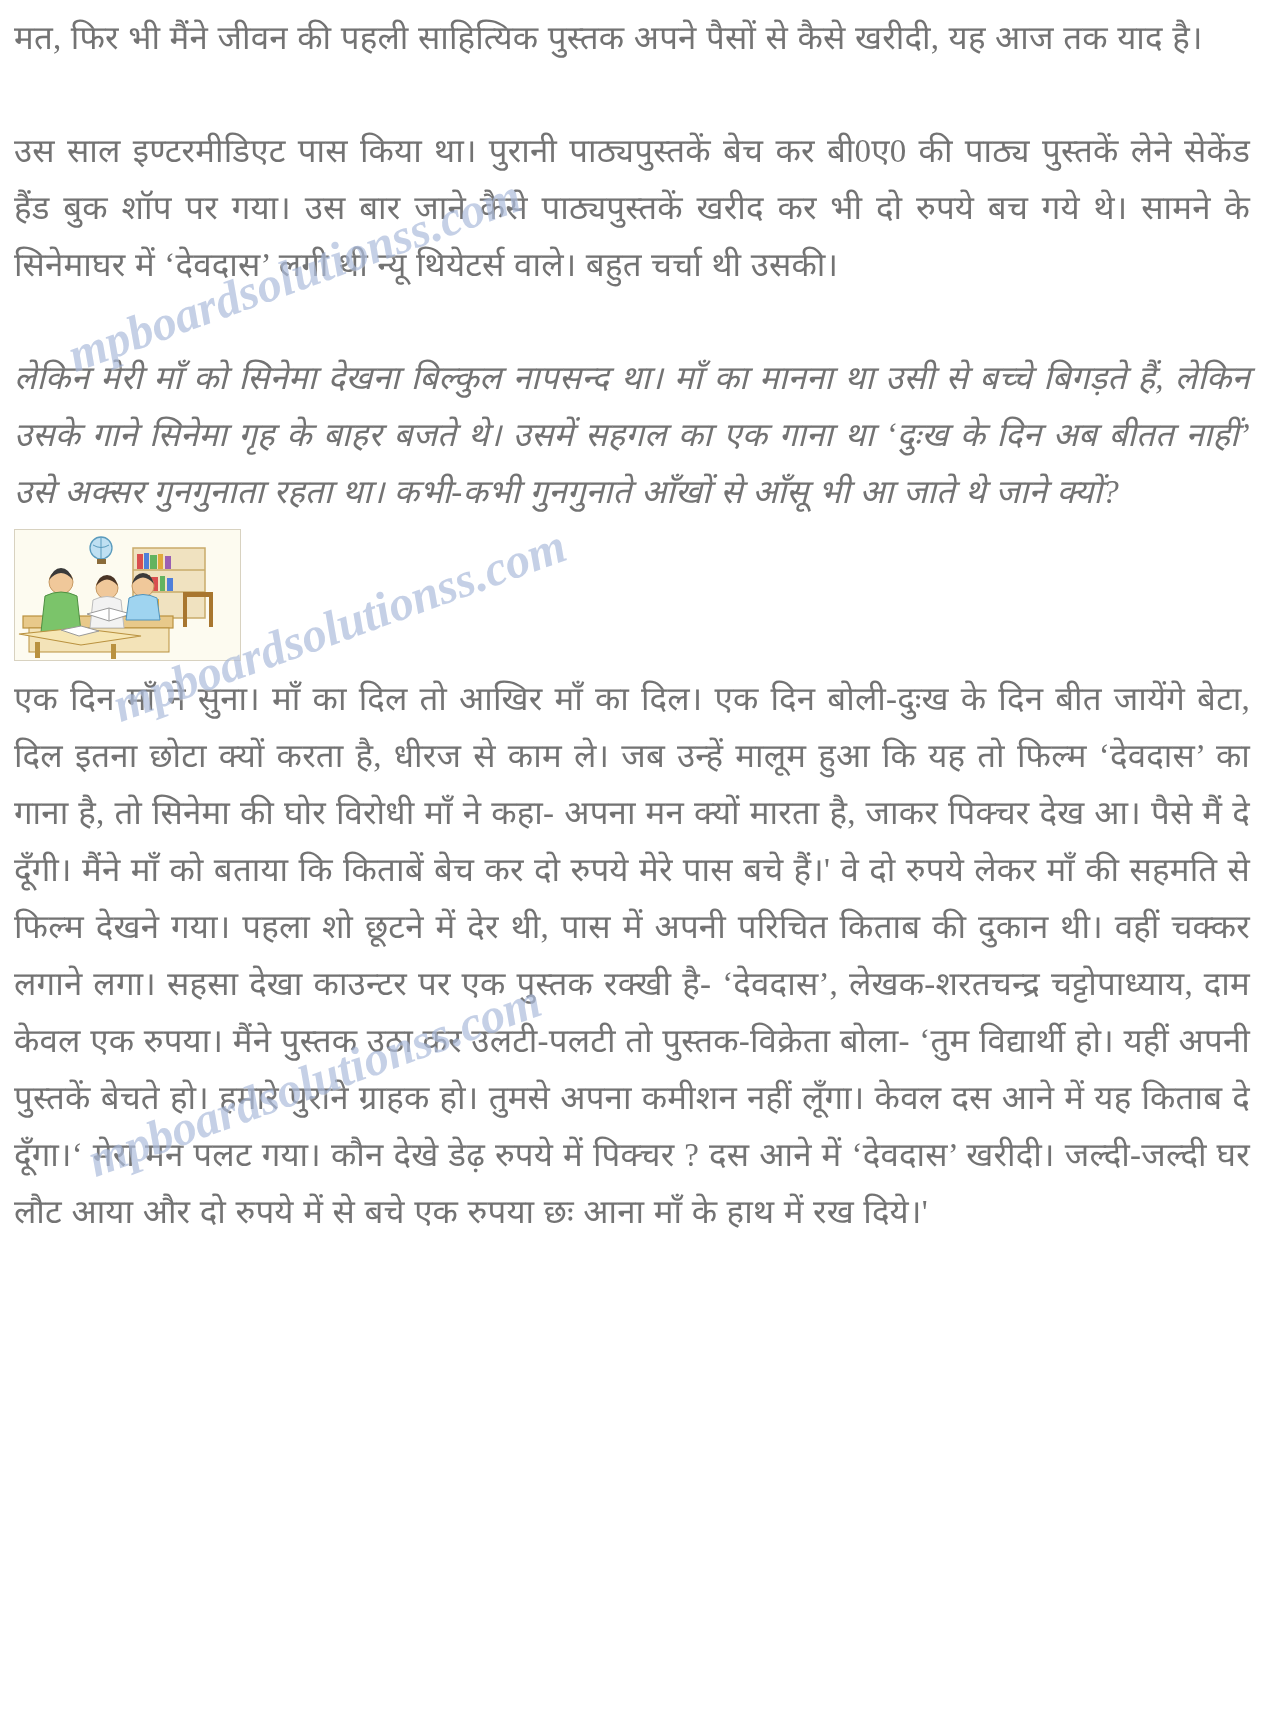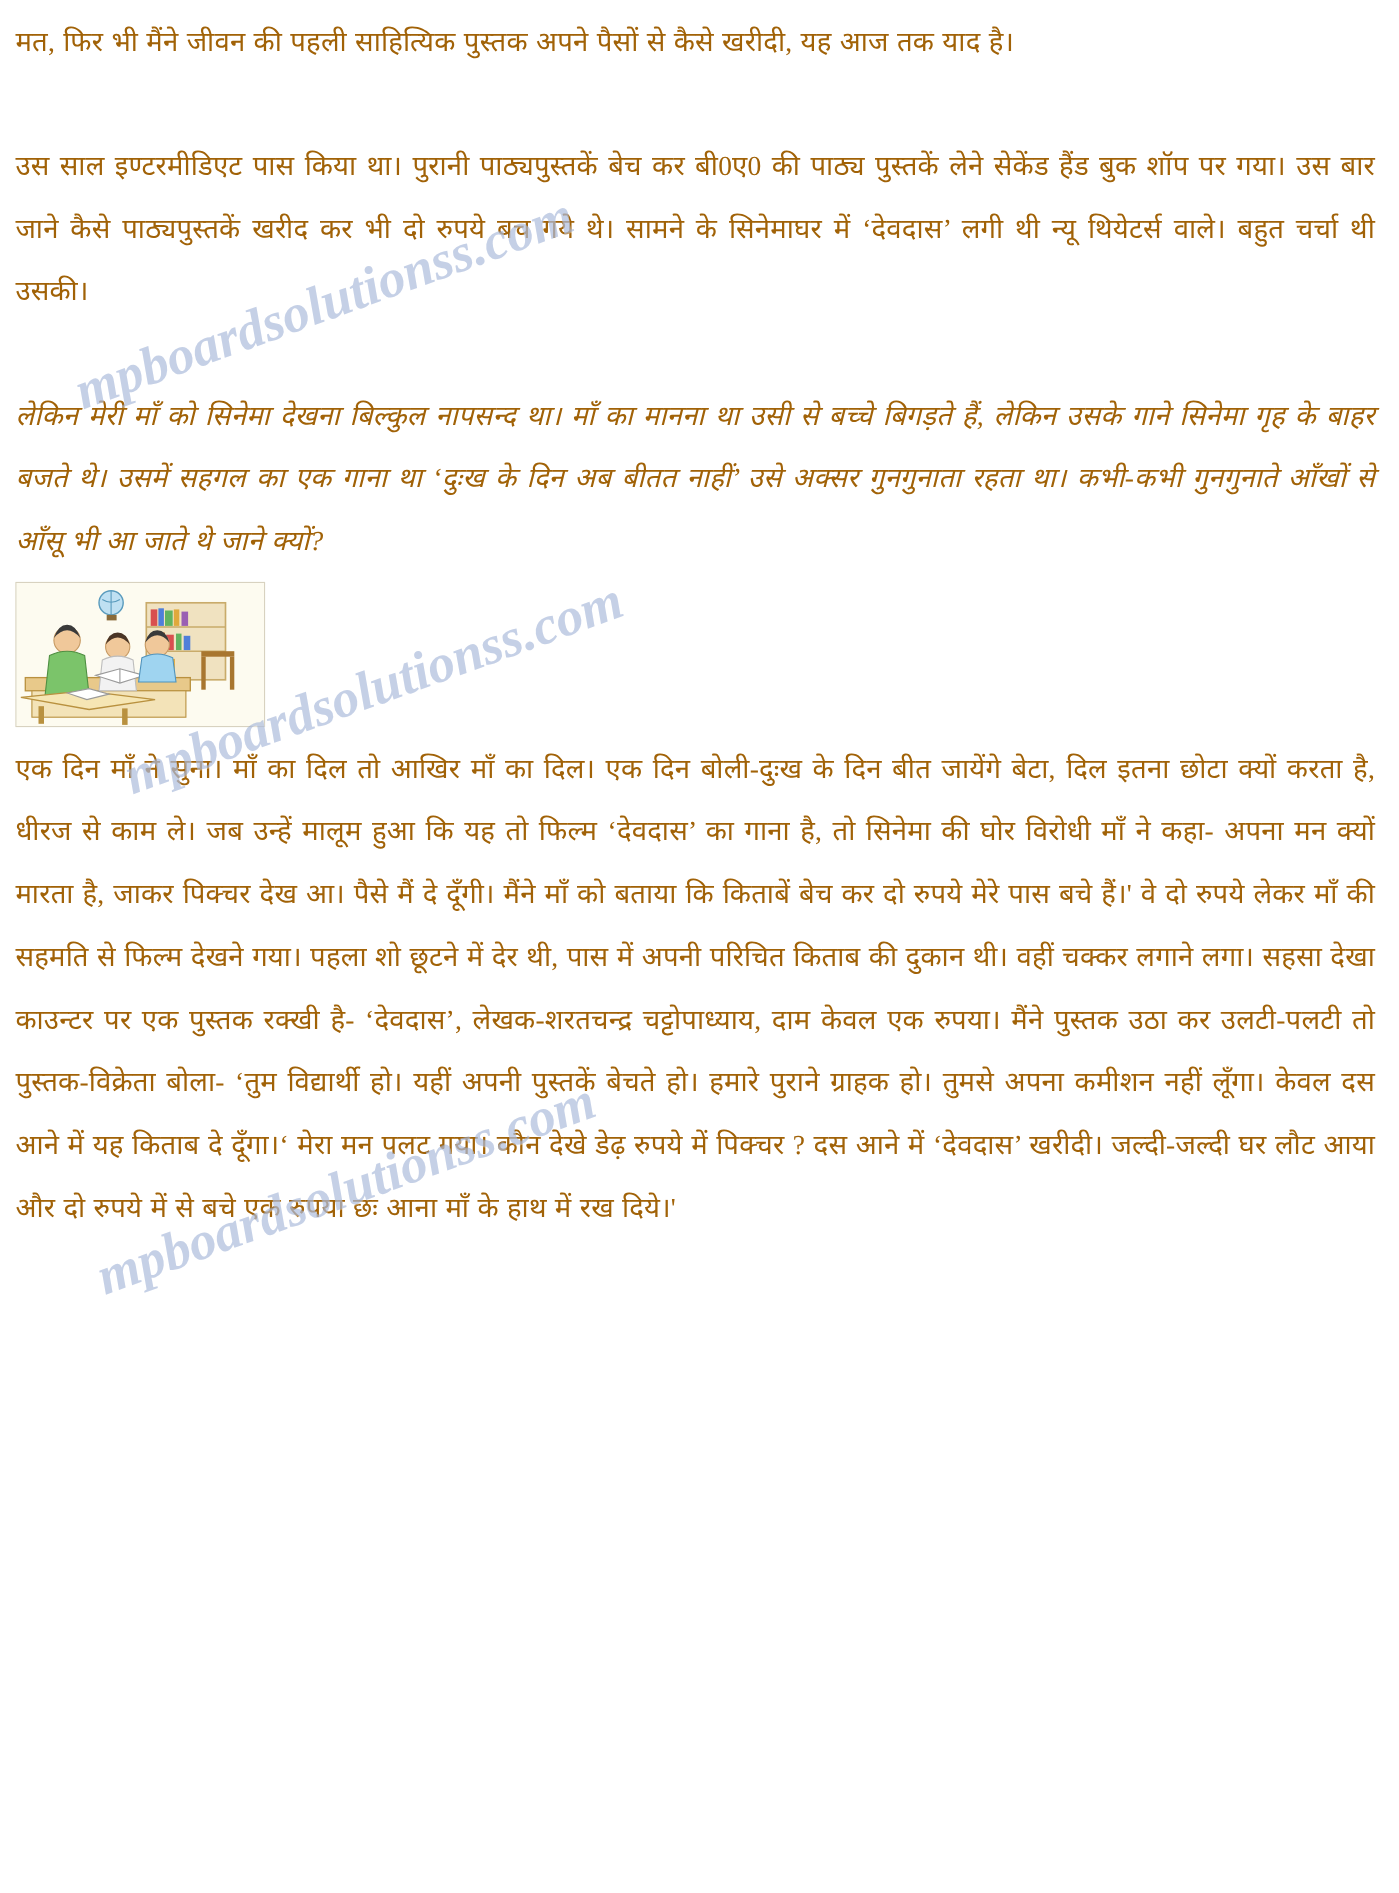--- a/index.html
+++ b/index.html
@@ -23,23 +23,23 @@
     box-sizing: border-box;
     padding: 10px 22px 0 14px;
   }
 
   .doc-body {
     position: relative;
     z-index: 2;
   }
 
   .para {
-    font-size: 25px;
+    font-size: 33px;
     line-height: 57px;
-    color: #a16207;
+    color: #737373;
     text-align: justify;
     text-justify: inter-word;
     margin: 0 0 30px 0;
     letter-spacing: 0.2px;
     word-spacing: 1px;
   }
   .para:last-child { margin-bottom: 0; }
 
   .para.tight { margin-bottom: 0; font-style: italic; }
 

